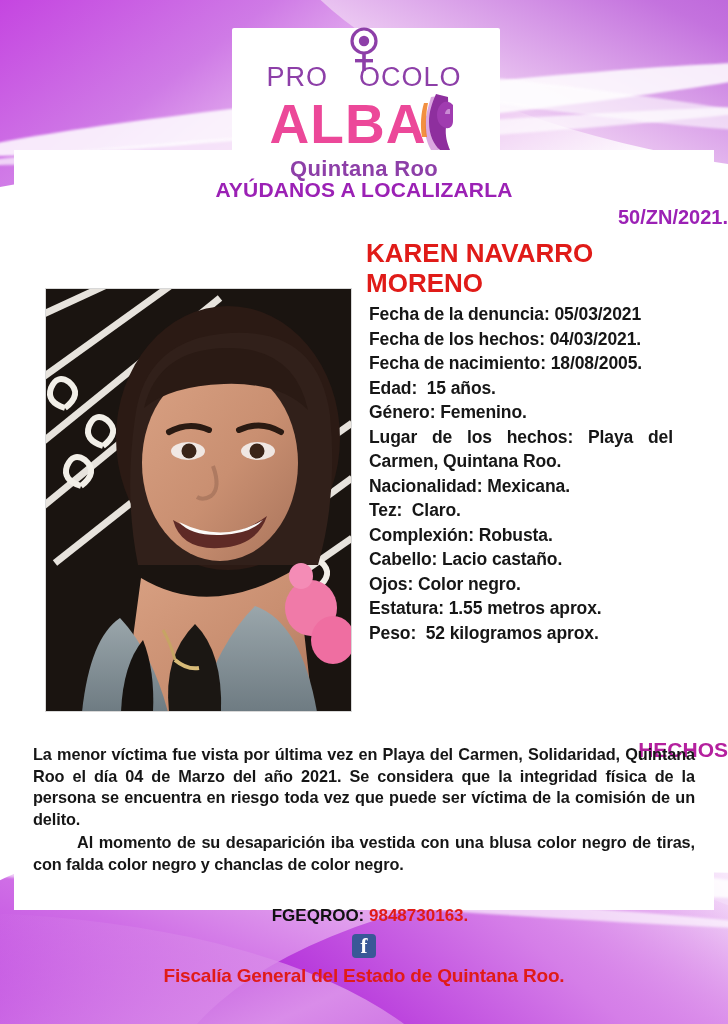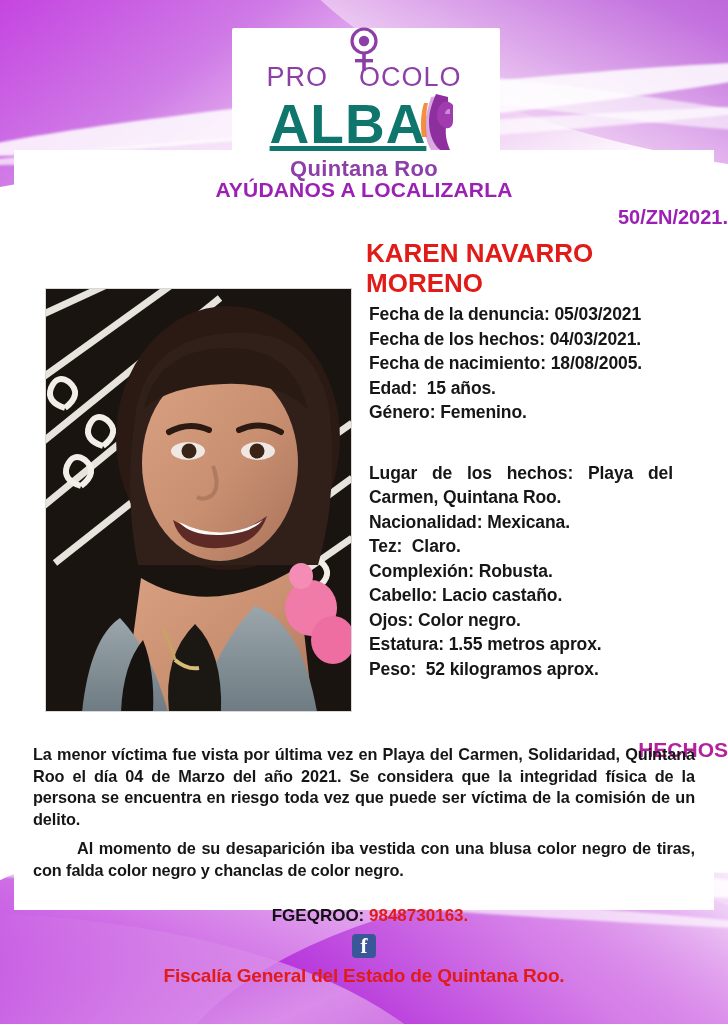--- a/index.html
+++ b/index.html
@@ -157,24 +157,23 @@
   }
   .alba-row {
     display: flex;
     align-items: center;
     justify-content: center;
     margin-top: 2px;
   }
   .alba-txt {
     font-size: 55px;
     font-weight: bold;
-    color: #0f766e;
+    color: #ec4899;
     letter-spacing: 1px;
     line-height: .95;
-    text-decoration: underline;
   }
   .alba-lady { margin-left: -10px; }
   .qroo-txt {
     font-size: 22px;
     font-weight: bold;
     color: #8d3fa8;
     margin-top: 1px;
     letter-spacing: .3px;
   }
 
@@ -233,21 +232,20 @@
     font-size: 17.5px;
     font-weight: bold;
     color: #161616;
     line-height: 1.40;
     letter-spacing: -.1px;
     white-space: pre-wrap;
   }
   .detail-line.justify {
     text-align: justify;
     text-align-last: left;
-    margin-top: 36px;
   }
 
   
   .hechos-title {
     position: absolute;
     left: 0; top: 738px; width: 728px;
     text-align: right;
     font-size: 21px;
     font-weight: bold;
     color: #b4209e;
@@ -263,21 +261,21 @@
   .hechos-p {
     font-size: 16.3px;
     font-weight: bold;
     color: #161616;
     line-height: 1.32;
     text-align: justify;
     text-align-last: left;
     margin: 0;
     letter-spacing: -.1px;
   }
-  .hechos-p.indent { text-indent: 44px; margin-top: 8px; }
+  .hechos-p.indent { text-indent: 44px; margin-top: 2px; }
 
   
   .fge-line {
     position: absolute;
     left: 0; top: 906px; width: 728px;
     text-align: center;
     font-size: 17px;
     font-weight: bold;
     color: #111111;
     z-index: 6;

